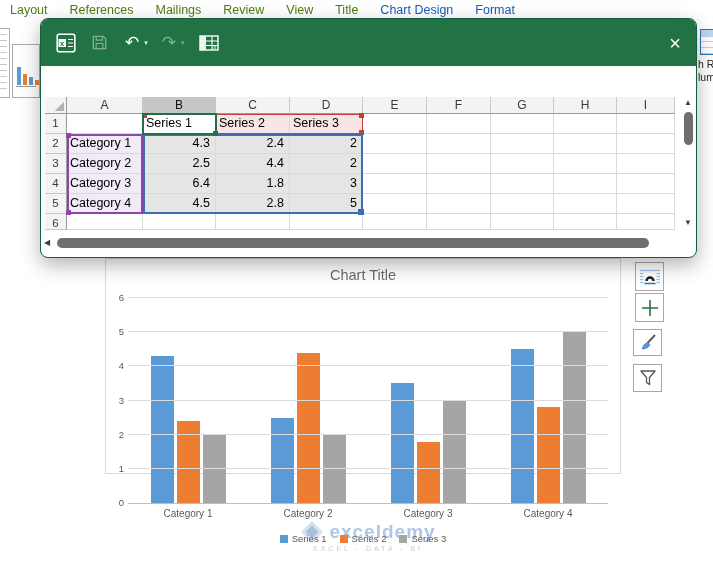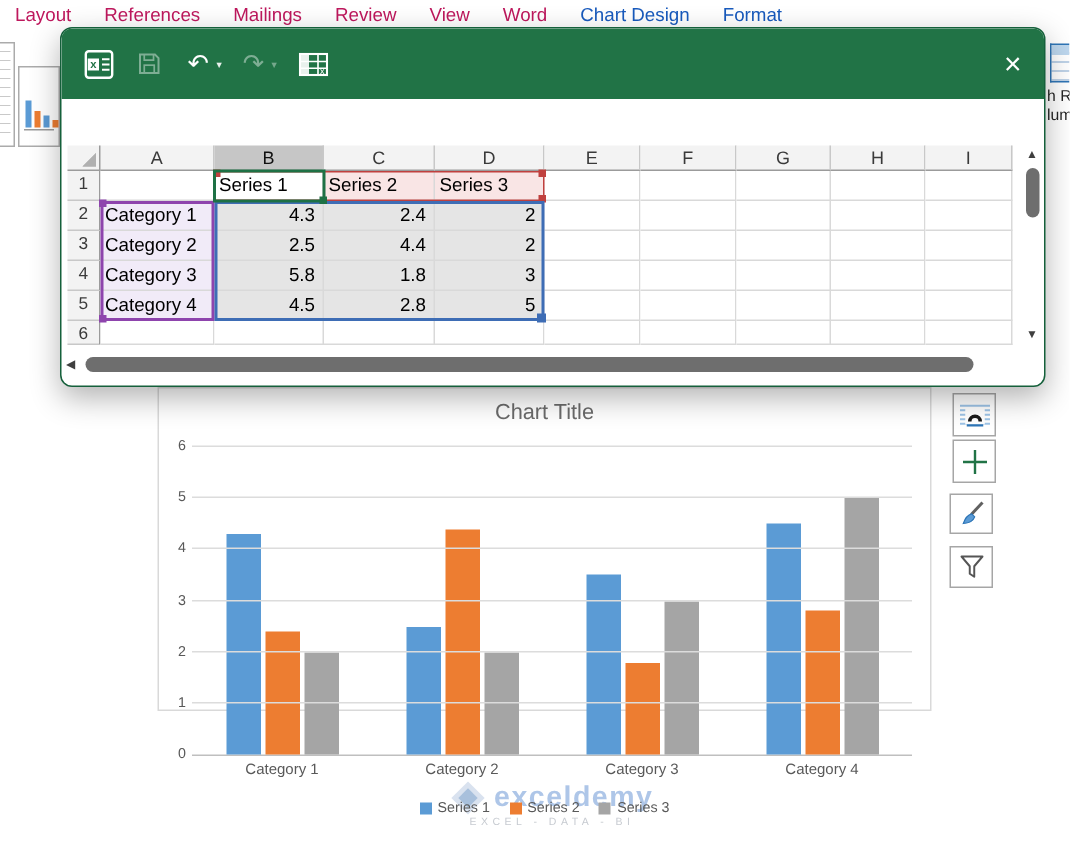--- a/index.html
+++ b/index.html
@@ -2,21 +2,21 @@
 <html><head>
 <meta charset="utf-8">
 <style>
   * { box-sizing: border-box; margin: 0; padding: 0; }
   html,body { width:713px; height:574px; overflow:hidden; background:#fff;
     font-family:"Liberation Sans", sans-serif; position:relative; }
 
   
   .tabbar { position:absolute; left:0; top:0; width:713px; height:22px; background:#fff;
     display:flex; gap:22px; padding-left:10px; align-items:flex-start; z-index:1; }
-  .tab { font-size:12.5px; color:#be185d; padding-top:3px; white-space:nowrap; }
+  .tab { font-size:12.5px; color:#4d7c0f; padding-top:3px; white-space:nowrap; }
   .tab.contextual { color:#185ABD; }
 
   
   .frag-box1 { position:absolute; left:-6px; top:28px; width:16px; height:70px;
     background:#fff; border:1px solid #ABABAB; z-index:1;
     background-image:repeating-linear-gradient(#fff 0 5px, #C9C9C9 5px 6px); background-clip:content-box; padding:4px 2px; }
   .frag-chart { position:absolute; left:12px; top:44px; width:28px; height:54px;
     border:1px solid #ABABAB; background:#fff; z-index:1; }
   .frag-chart .bars { position:absolute; left:4px; bottom:12px; display:flex; align-items:flex-end; gap:2px; }
   .frag-chart .bars i { display:block; width:4px; }
@@ -98,21 +98,21 @@
 </style>
 </head>
 <body>
 
 <div class="tabbar">
     <div class="tab">Layout</div>
     <div class="tab">References</div>
     <div class="tab">Mailings</div>
     <div class="tab">Review</div>
     <div class="tab">View</div>
-    <div class="tab">Word</div>
+    <div class="tab">Title</div>
     <div class="tab contextual">Chart Design</div>
     <div class="tab contextual">Format</div>
   </div>
 
 <div class="frag-box1"></div>
 <div class="frag-chart">
   <span class="bars">
     <i style="height:18px;background:#5B9BD5"></i>
       <i style="height:11px;background:#ED7D31"></i>
       <i style="height:8px;background:#5B9BD5"></i>
@@ -304,21 +304,21 @@
         <div class="c fill-blue num">2.5</div>
         <div class="c fill-blue num">4.4</div>
         <div class="c fill-blue num">2</div>
         <div class="c"></div>
         <div class="c"></div>
         <div class="c"></div>
         <div class="c"></div>
         <div class="c"></div>
         <div class="rh">4</div>
         <div class="c fill-purple">Category 3</div>
-        <div class="c fill-blue num">5.8</div>
+        <div class="c fill-blue num">6.4</div>
         <div class="c fill-blue num">1.8</div>
         <div class="c fill-blue num">3</div>
         <div class="c"></div>
         <div class="c"></div>
         <div class="c"></div>
         <div class="c"></div>
         <div class="c"></div>
         <div class="rh">5</div>
         <div class="c fill-purple">Category 4</div>
         <div class="c fill-blue num">4.5</div>

